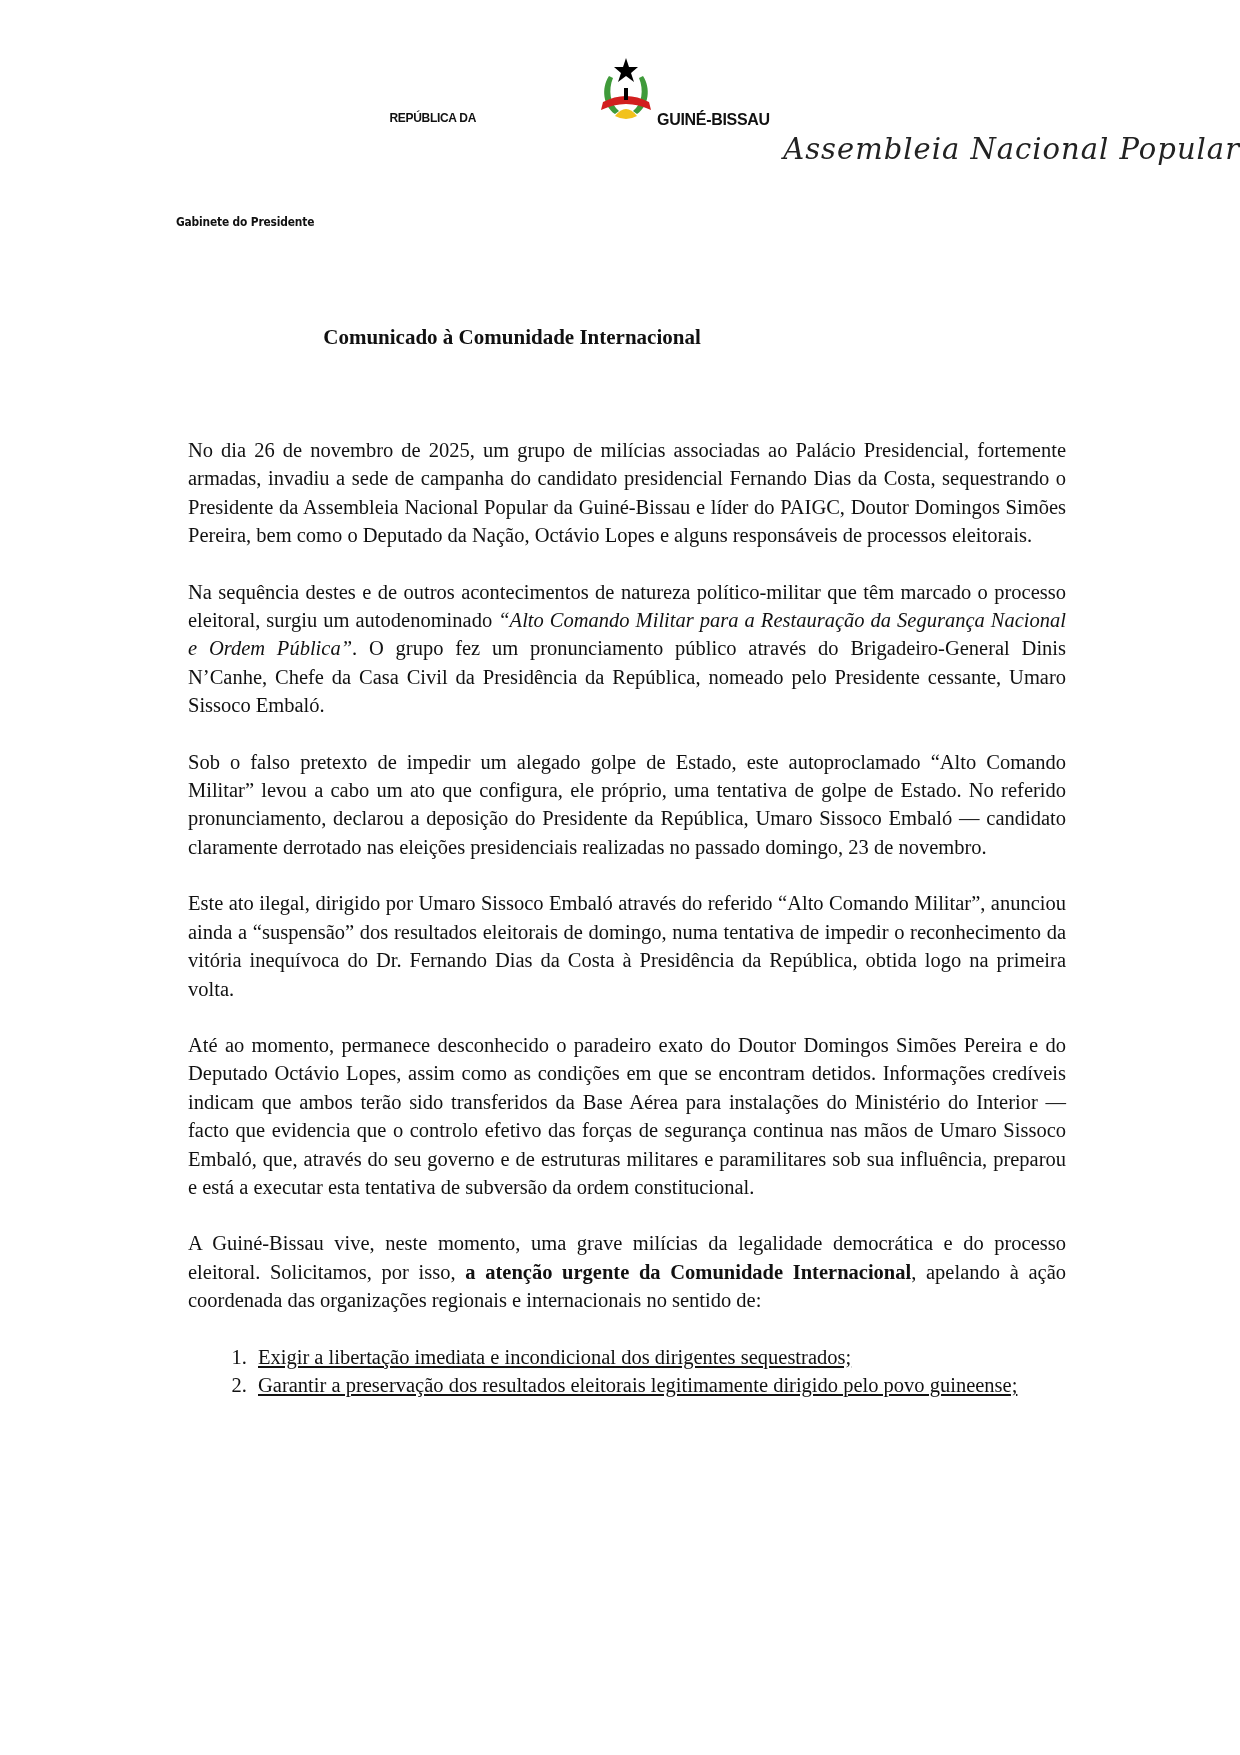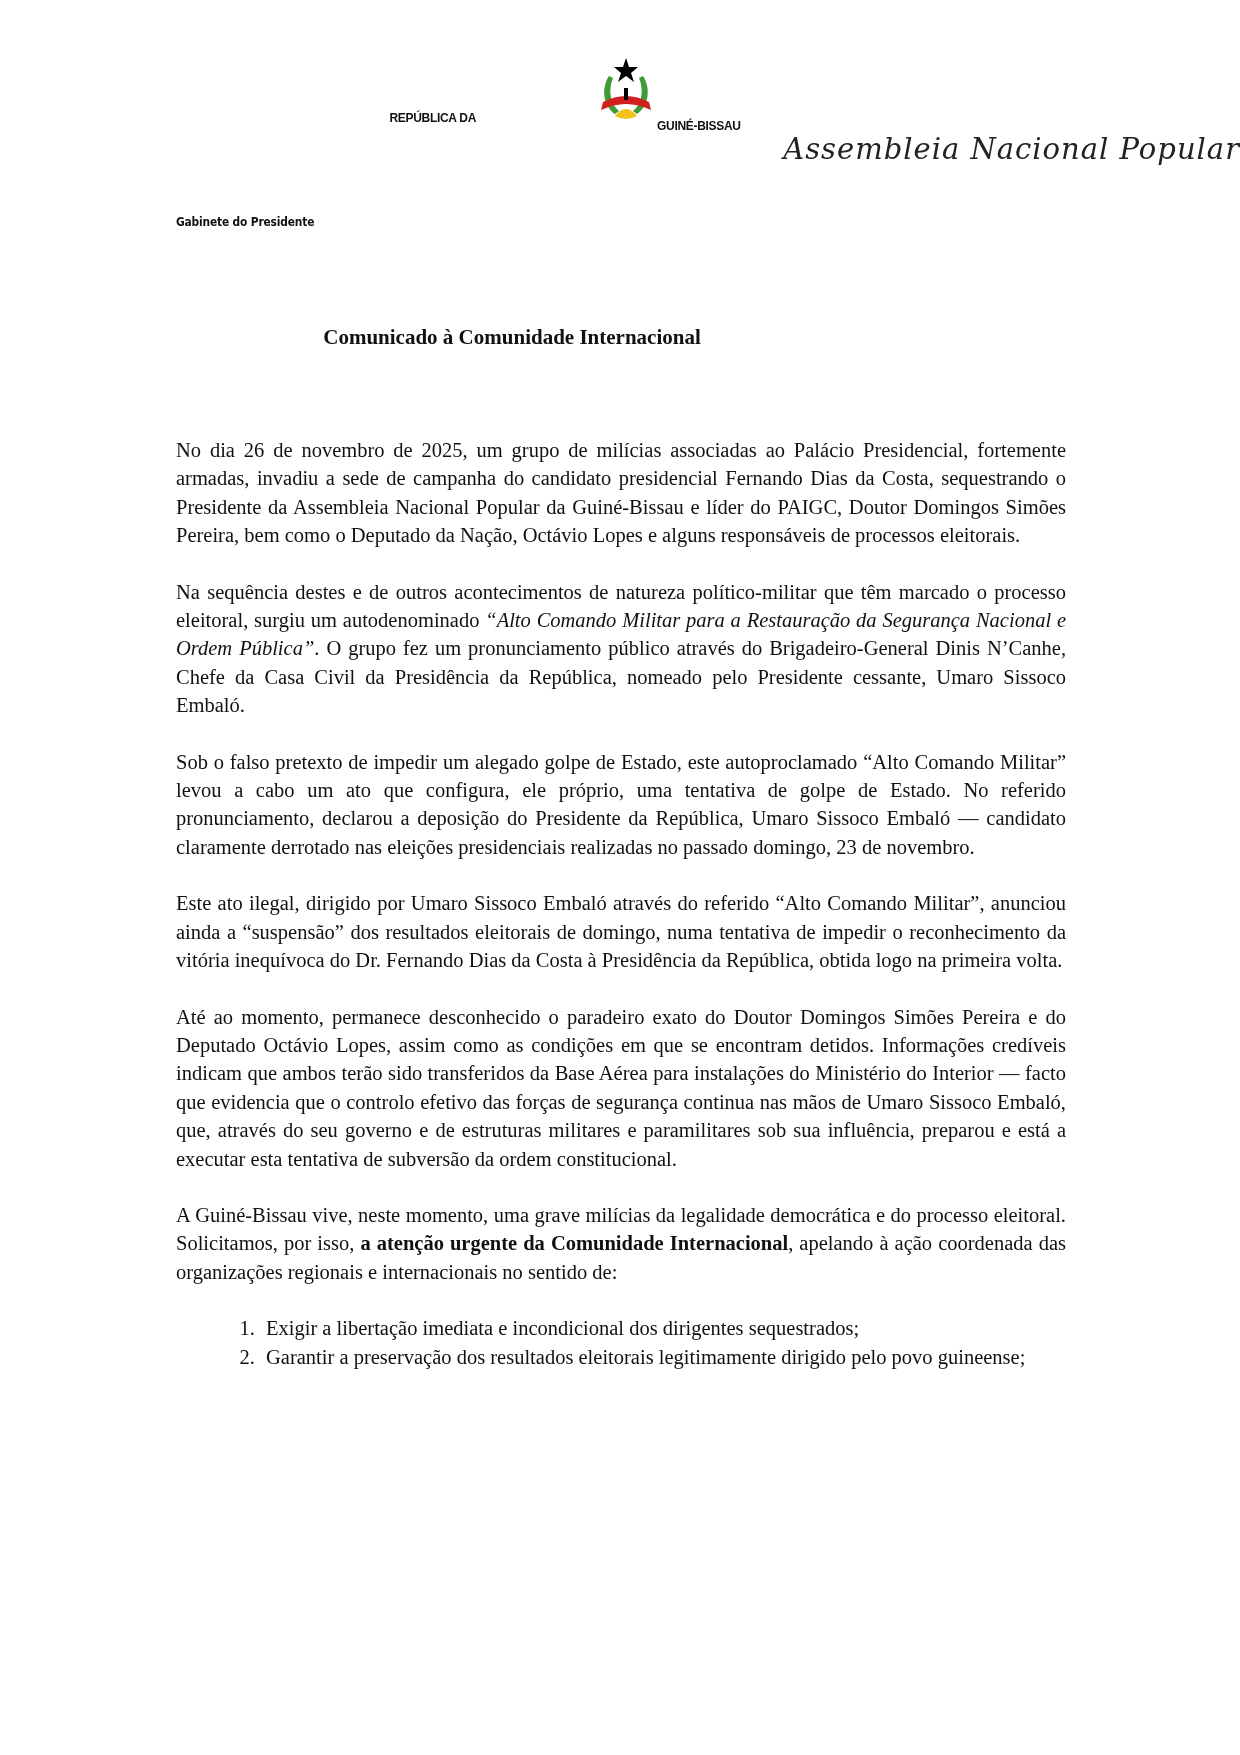--- a/index.html
+++ b/index.html
@@ -4,35 +4,35 @@
 <style>
   html, body { margin: 0; padding: 0; background: #ffffff; }
   body { width: 1240px; height: 1755px; position: relative; overflow: hidden;
          font-family: "Liberation Serif", serif; color: #111; }
   .header { position: absolute; left: 0; top: 56px; width: 1116px; text-align: center; }
   .emblem-row { position: relative; height: 85px; }
   .emblem { position: absolute; left: 595px; top: 0; width: 62px; height: 75px; }
   .rep-left { position: absolute; right: 640px; top: 55px; font-family: "Liberation Sans", sans-serif;
               font-weight: bold; font-size: 12px; letter-spacing: -0.3px; }
   .rep-right { position: absolute; left: 657px; top: 55px; font-family: "Liberation Sans", sans-serif;
-               font-weight: bold; font-size: 12px; letter-spacing: -0.3px; margin-top: 8px; }
+               font-weight: bold; font-size: 16px; letter-spacing: -0.3px; }
   .assembly { position: absolute; left: 0; top: 76px; width: 1240px; text-align: right;
               font-family: "DejaVu Serif", serif; font-style: italic; font-size: 29px;
               letter-spacing: 1px; color: #222; }
   .cabinet { position: absolute; left: 176px; top: 214px; font-family: "DejaVu Sans", sans-serif;
              font-weight: bold; font-size: 13px; transform: scaleX(0.82); transform-origin: left;
              letter-spacing: -0.2px; }
   .title { position: absolute; left: 0; top: 325px; width: 1024px; text-align: center;
            font-weight: bold; font-size: 21px; }
   .body { position: absolute; left: 176px; top: 436px; width: 890px; font-size: 20.5px;
           line-height: 28.4px; text-align: justify; }
-  .body p { margin: 0 0 28px 0; }
+  .body p { margin: 0 0 28px 12px; }
   .body i { font-style: italic; }
   .body b { font-weight: bold; }
-  ol { margin: 8px; padding-left: 76px; }
+  ol { margin: 0; padding-left: 76px; text-decoration: underline; }
   ol li { padding-left: 6px; }
 </style>
 </head>
 <body>
 
 <div class="header">
   <div class="emblem-row">
     <svg class="emblem" viewBox="0 0 62 75">
       <path d="M14 20 C6 32 8 50 20 58 L24 55 C15 48 13 34 18 22 Z" fill="#3f9a3a"></path>
       <path d="M48 20 C56 32 54 50 42 58 L38 55 C47 48 49 34 44 22 Z" fill="#3f9a3a"></path>

